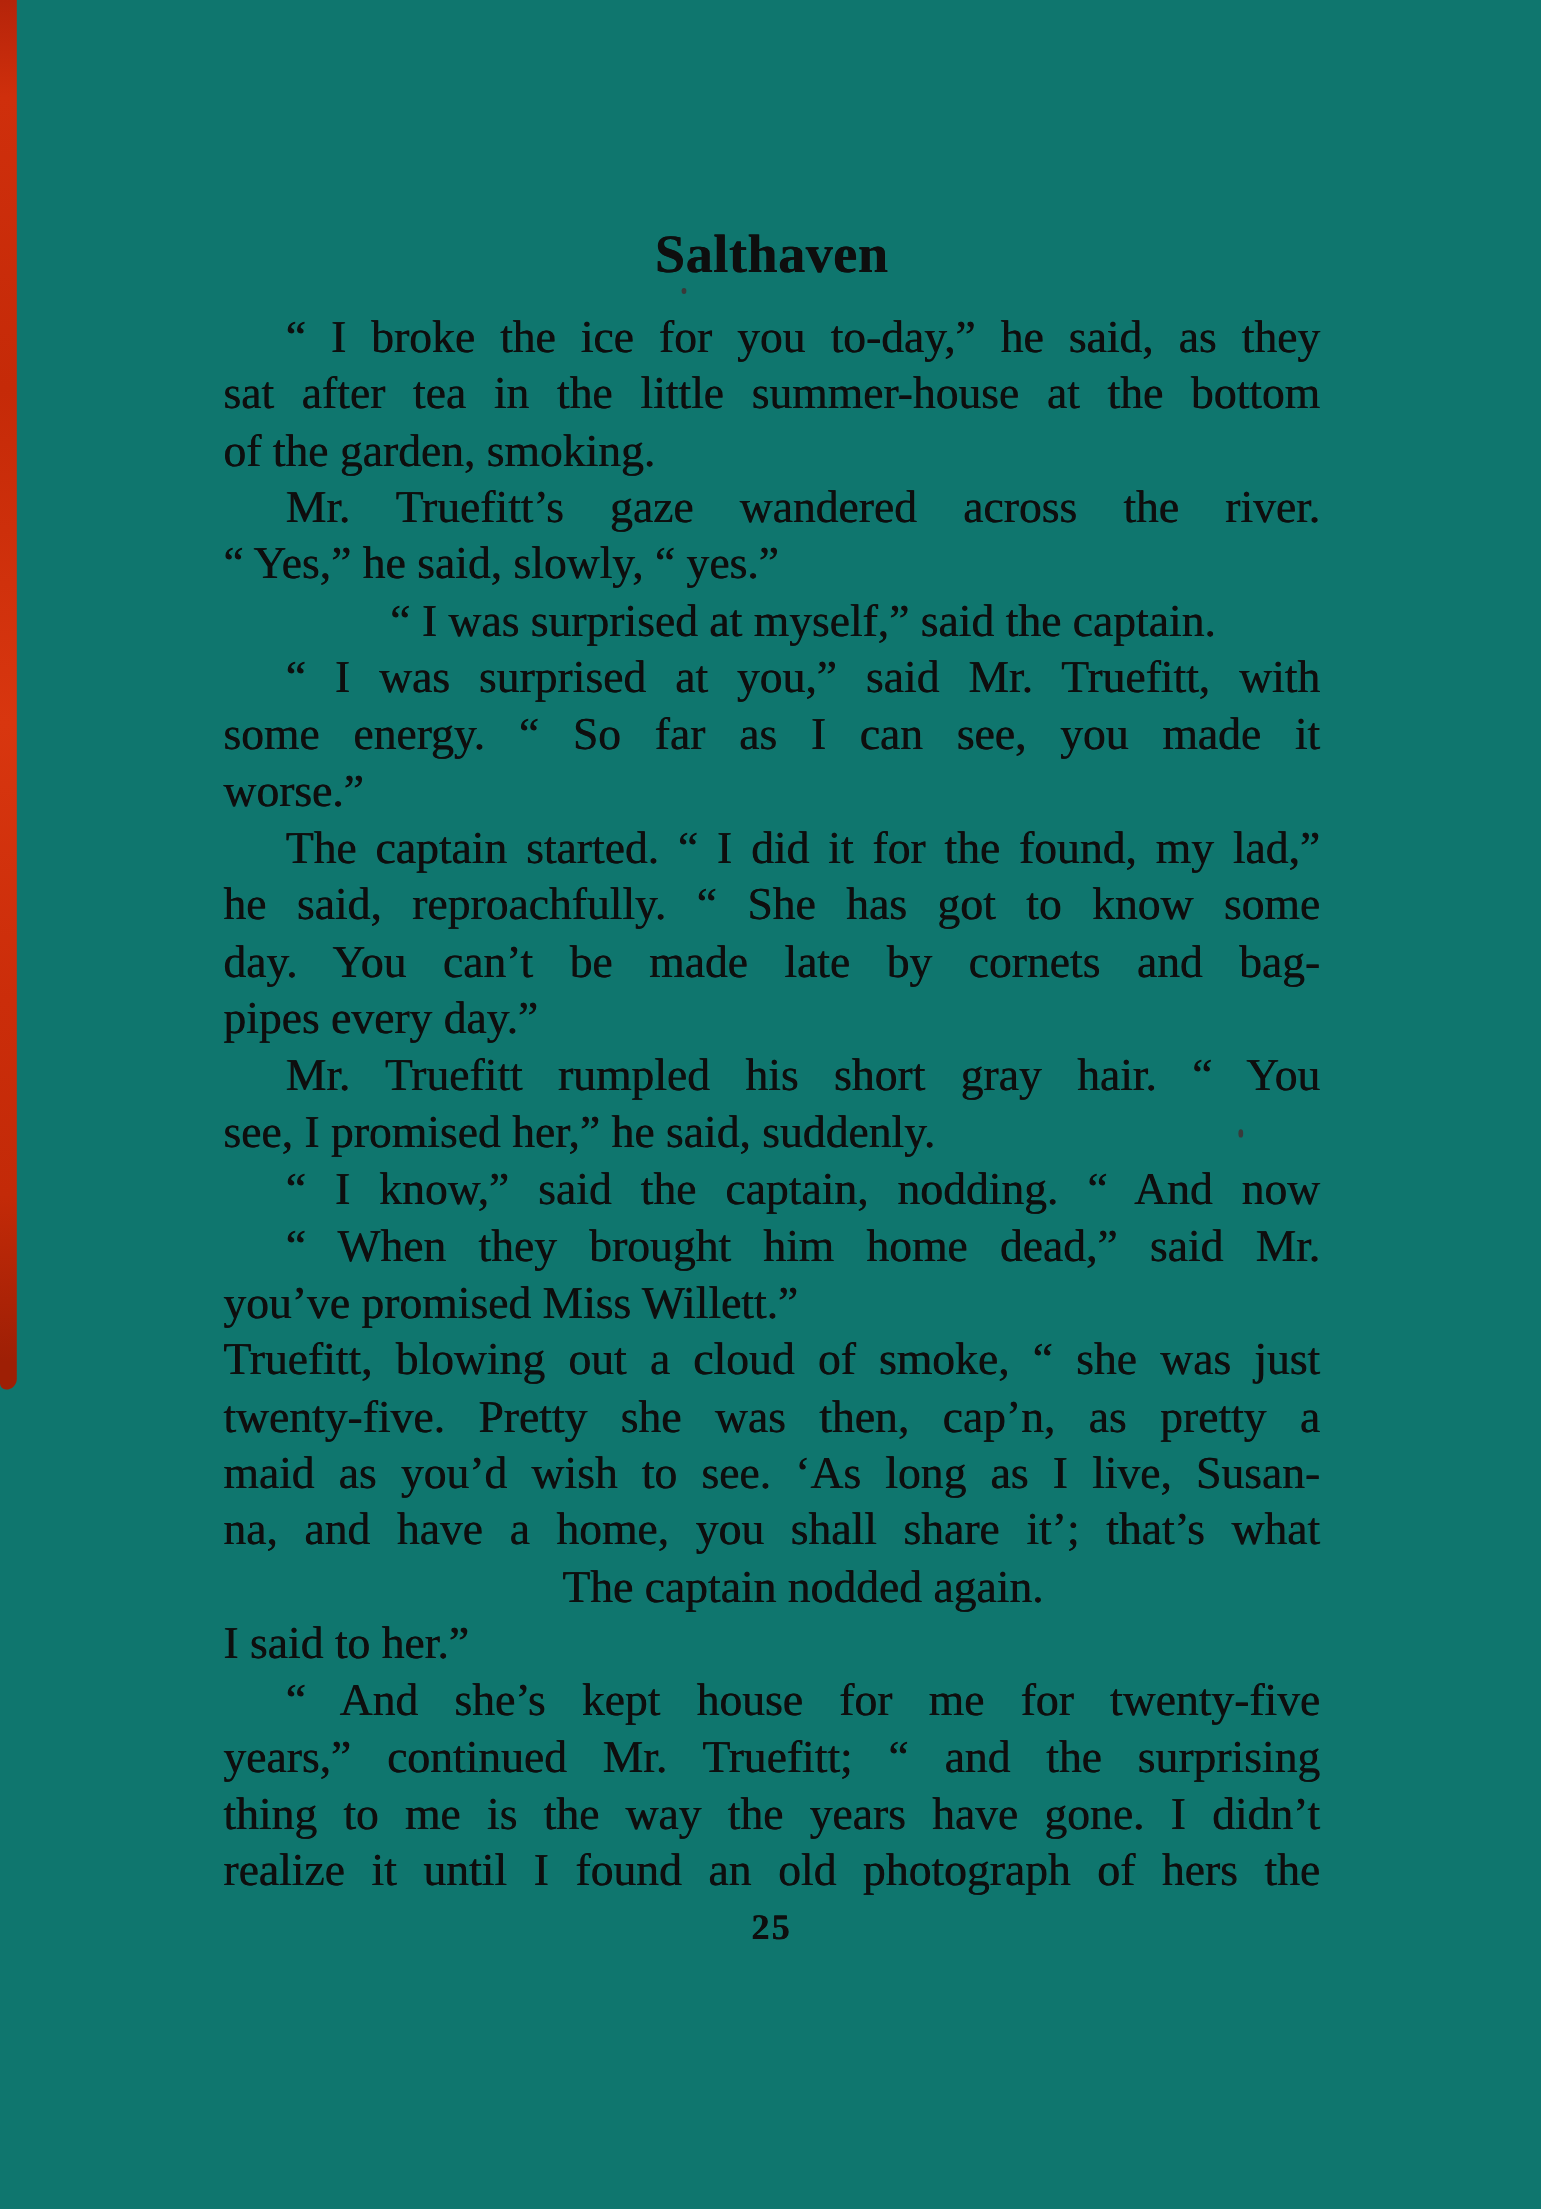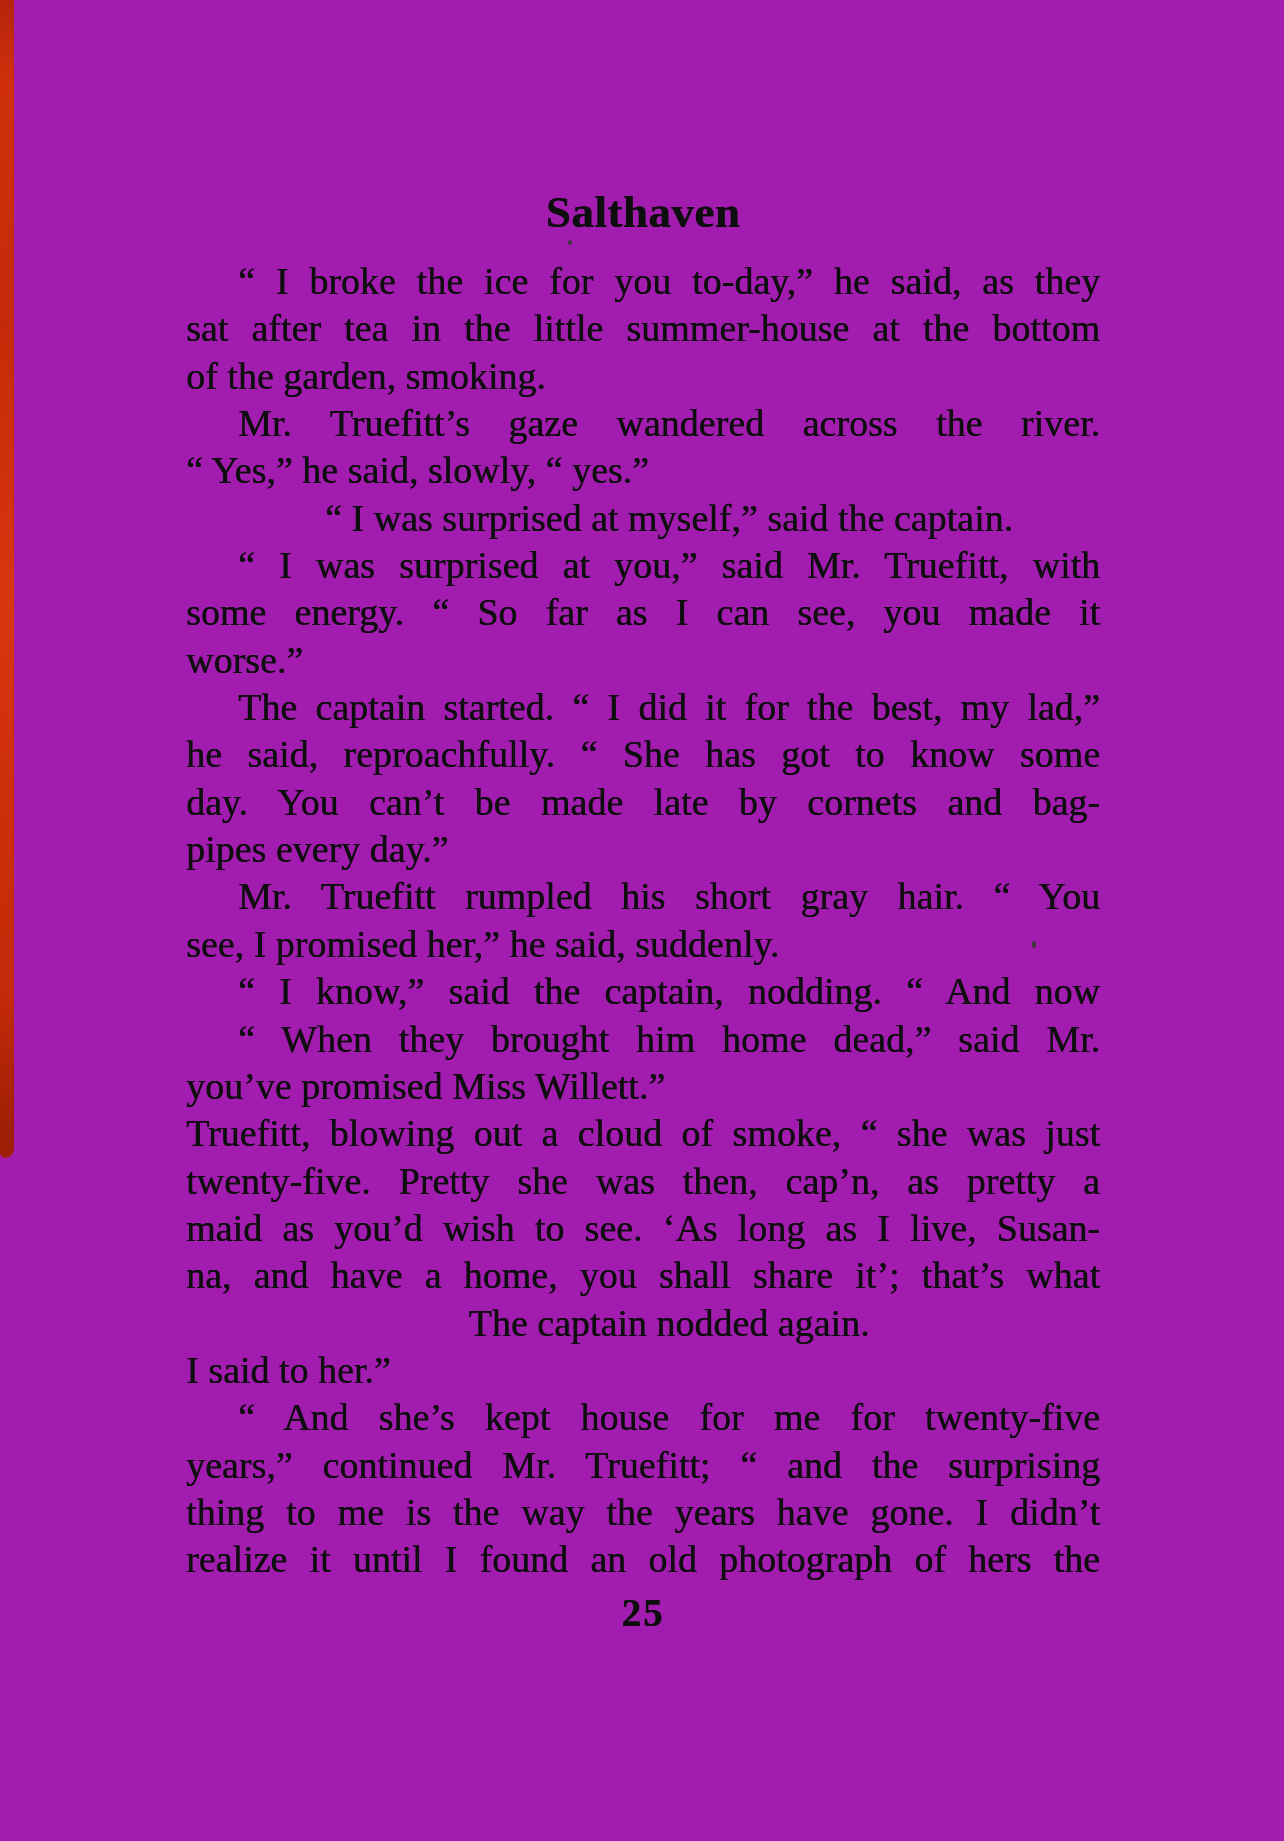--- a/index.html
+++ b/index.html
@@ -4,21 +4,21 @@
 <style>
   html, body {
     margin: 0;
     padding: 0;
     background: #ffffff;
   }
   .page {
     position: relative;
     width: 1284px;
     height: 1841px;
-    background: #a21caf;
+    background: #0f766e;
     overflow: hidden;
     font-family: "Liberation Serif", "DejaVu Serif", serif;
     color: #0e0e0e;
   }
   
   .edge-strip {
     position: absolute;
     left: 0;
     top: 0;
     width: 14px;
@@ -67,21 +67,21 @@
   .text-line.indent {
     padding-left: 52px;
     text-align: center;
   }
   .page-number {
     position: absolute;
     left: 186px;
     top: 1590px;
     width: 914px;
     text-align: center;
-    font-size: 39px;
+    font-size: 30px;
     font-weight: 700;
     letter-spacing: 2px;
     text-shadow: 0.4px 0 0 currentColor;
   }
   .speck {
     position: absolute;
     background: #3a3a3a;
     border-radius: 50%;
   }
   .speck-title { left: 568px; top: 240px; width: 4px; height: 5px; }
@@ -102,21 +102,21 @@
   <div class="page-text">
       <div class="text-line indent just">“ I broke the ice for you to-day,” he said, as they</div>
       <div class="text-line just">sat after tea in the little summer-house at the bottom</div>
       <div class="text-line">of the garden, smoking.</div>
       <div class="text-line indent just">Mr. Truefitt’s gaze wandered across the river.</div>
       <div class="text-line">“ Yes,” he said, slowly, “ yes.”</div>
       <div class="text-line indent">“ I was surprised at myself,” said the captain.</div>
       <div class="text-line indent just">“ I was surprised at you,” said Mr. Truefitt, with</div>
       <div class="text-line just">some energy.  “ So far as I can see, you made it</div>
       <div class="text-line">worse.”</div>
-      <div class="text-line indent just">The captain started.  “ I did it for the best, my lad,”</div>
+      <div class="text-line indent just">The captain started.  “ I did it for the found, my lad,”</div>
       <div class="text-line just">he said, reproachfully.  “ She has got to know some</div>
       <div class="text-line just">day.  You can’t be made late by cornets and bag-</div>
       <div class="text-line">pipes every day.”</div>
       <div class="text-line indent just">Mr. Truefitt rumpled his short gray hair.  “ You</div>
       <div class="text-line">see, I promised her,” he said, suddenly.</div>
       <div class="text-line indent just">“ I know,” said the captain, nodding.  “ And now</div>
       <div class="text-line indent just">“ When they brought him home dead,” said Mr.</div>
       <div class="text-line">you’ve promised Miss Willett.”</div>
       <div class="text-line just">Truefitt, blowing out a cloud of smoke, “ she was just</div>
       <div class="text-line just">twenty-five.  Pretty she was then, cap’n, as pretty a</div>

